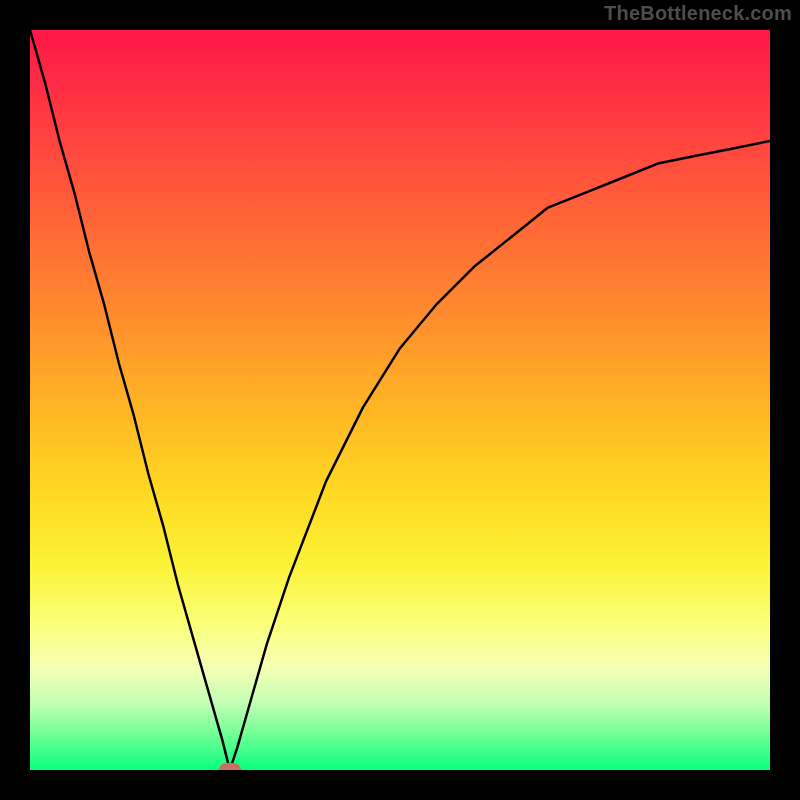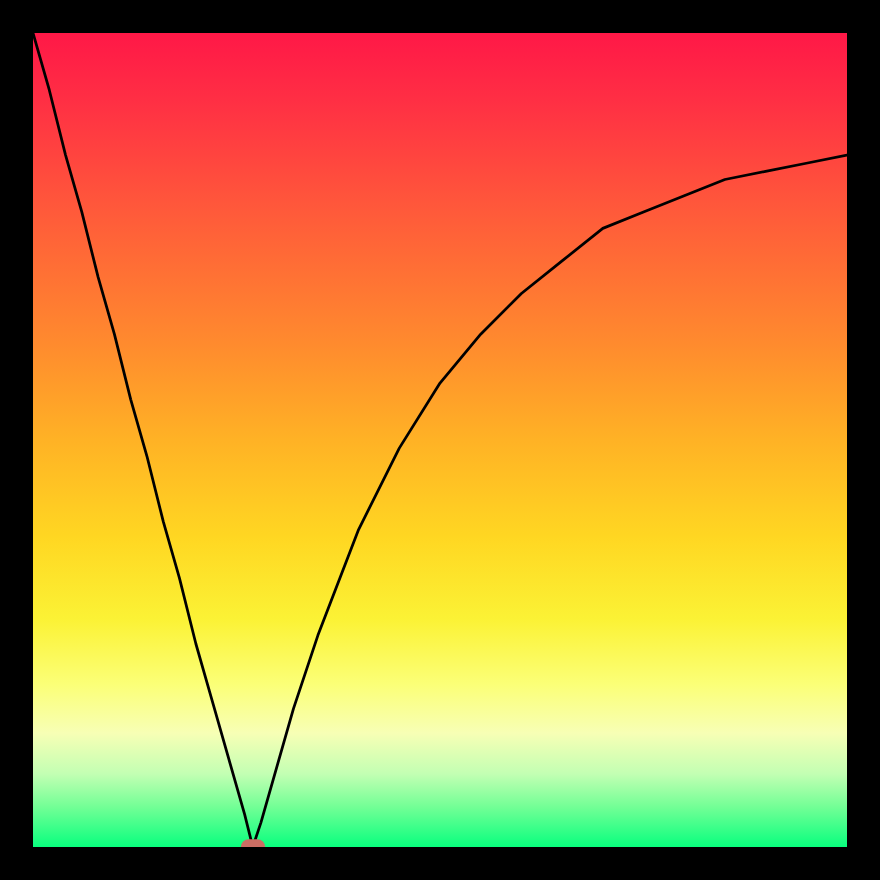--- a/index.html
+++ b/index.html
@@ -65,20 +65,21 @@
     height: 14px;
     border-radius: 7px;
     background: #cb6e64;
     transform: translate(-50%, -50%);
   }
 </style>
 </head>
 <body>
 
 <div class="outer">
+  <div class="watermark">TheBottleneck.com</div>
 
   <div class="plot">
     <svg class="curve-svg" viewBox="0 0 740 740" preserveAspectRatio="none">
       <path id="curve-path" fill="none" stroke="#000" stroke-width="2.5" stroke-linecap="round" stroke-linejoin="round" d="M0.0 0.0 L14.8 51.8 L29.6 111.0 L44.4 162.8 L59.2 222.0 L74.0 273.8 L88.8 333.0 L103.6 384.8 L118.4 444.0 L133.2 495.8 L148.0 555.0 L162.8 606.8 L177.6 658.6 L192.4 710.4 L199.8 740.0 L207.2 717.8 L222.0 666.0 L236.8 614.2 L259.0 547.6 L296.0 451.4 L333.0 377.4 L370.0 318.2 L407.0 273.8 L444.0 236.8 L481.0 207.2 L518.0 177.6 L555.0 162.8 L592.0 148.0 L629.0 133.2 L666.0 125.8 L703.0 118.4 L740.0 111.0"></path>
     </svg>
     <div class="marker" id="min-marker" style="left: 199.8px; top: 740px;"></div>
   </div>
 </div>
 
 </body></html>

